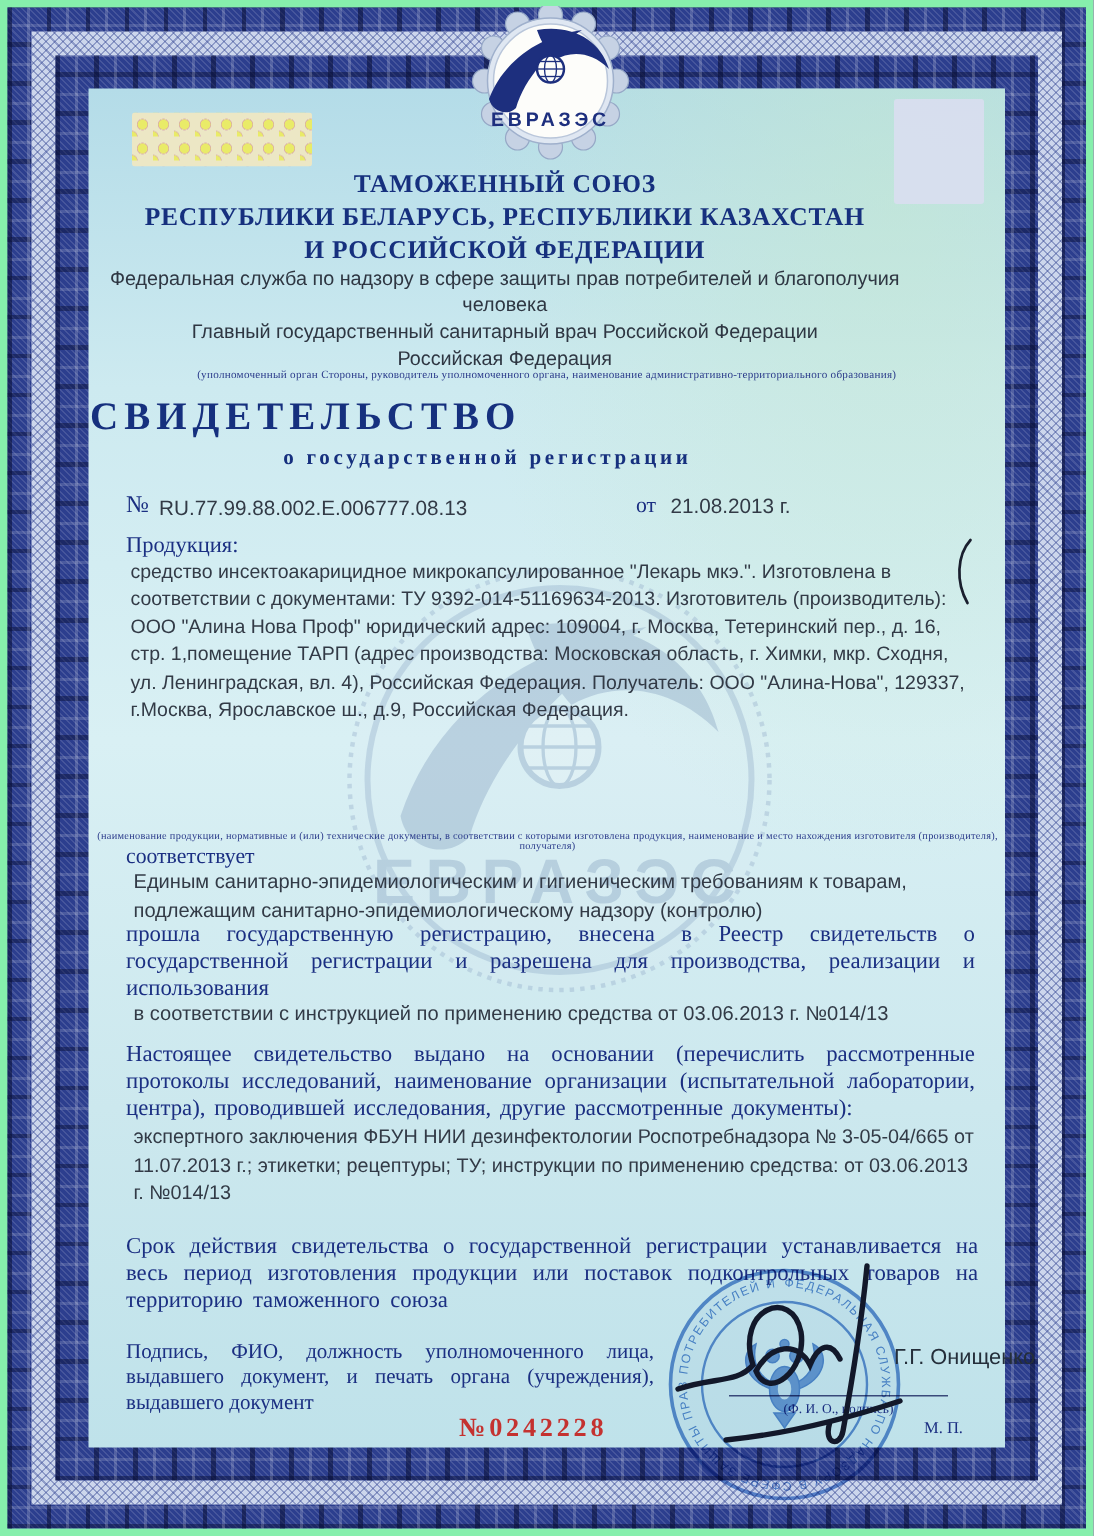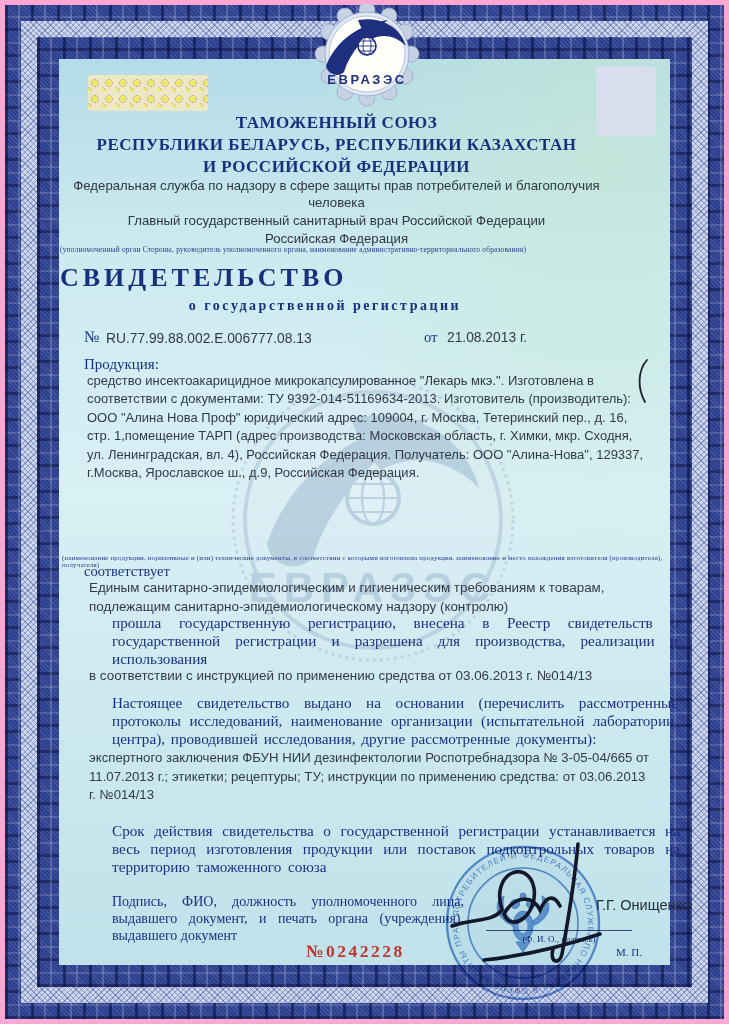--- a/index.html
+++ b/index.html
@@ -1,16 +1,16 @@
 <!DOCTYPE html>
 <html lang="ru"><head>
 <meta charset="utf-8">
 <style>
   html,body{margin:0;padding:0;background:#9aa0a8;}
-  .page{position:relative;width:729px;height:1024px;margin:0 auto;background:#f9a8d4;overflow:hidden;
+  .page{position:relative;width:729px;height:1024px;margin:0 auto;background:#86efac;overflow:hidden;
         font-family:"Liberation Serif",serif;}
   
   .b-navy1,.b-navy2{position:absolute;background-color:#2c3e8e;
     background-image:
       repeating-linear-gradient(90deg, rgba(8,14,52,.55) 0 3px, transparent 3px 13px, rgba(255,255,255,.18) 13px 15px, transparent 15px 26px),
       repeating-linear-gradient(0deg, rgba(8,14,52,.45) 0 3px, transparent 3px 13px, rgba(255,255,255,.15) 13px 15px, transparent 15px 26px),
       repeating-linear-gradient(45deg, rgba(255,255,255,.12) 0 1px, transparent 1px 3px);}
   .b-navy1{inset:5px;}
   .b-light{position:absolute;inset:21px;background-color:#ccd6ec;
     background-image:
@@ -30,28 +30,28 @@
     background-size:14px 16px;}
   .patch-lavender{position:absolute;left:596px;top:66px;width:60px;height:70px;z-index:3;
     background:#d9def0;opacity:.9;border-radius:2px;}
   
   .rosette{position:absolute;left:300px;top:4px;z-index:6;}
   
   .watermark{position:absolute;left:225px;top:372px;z-index:1;opacity:.34;}
   
   .txt{position:absolute;z-index:2;color:#1b2f82;}
   .sans{font-family:Liberation Sans, sans-serif;color:#323a46;}
-  .center{text-align:left;}
+  .center{text-align:center;}
   .hdr{left:60px;width:553px;top:112px;text-align:center;line-height:1.28;}
   .hdr .b1{font-weight:bold;font-size:17px;letter-spacing:.5px;color:#16307e;}
   .hdr .a1{font-family:"Liberation Sans",sans-serif;font-size:13.2px;color:#2e3642;margin-top:1px;}
   .cap{font-size:7.4px;color:#2a3a8a;letter-spacing:.2px;}
   .title-main{left:60px;width:609px;top:263px;text-align:left;font-weight:bold;font-size:26px;letter-spacing:4px;color:#16307e;}
   .title-sub{left:60px;width:504px;top:298px;text-align:center;font-weight:bold;font-size:14px;letter-spacing:2.5px;color:#16307e;padding-left:13px;}
-  .just{text-align:justify;margin-left:28px;}
+  .just{text-align:justify;}
   .sig-line{position:absolute;left:486px;top:930px;width:146px;border-top:1.2px solid #3a4a7a;z-index:4;}
   .stamp{position:absolute;left:434px;top:834px;z-index:5;mix-blend-mode:multiply;opacity:.92;}
   .signature{position:absolute;left:448px;top:838px;z-index:7;}
   .penmark{position:absolute;left:633px;top:358px;z-index:4;}
   .serial{color:#c43230;font-weight:bold;font-size:17.5px;letter-spacing:2.5px;font-family:"Liberation Serif",serif;}
 </style>
 </head>
 <body>
 
 <div class="page">

